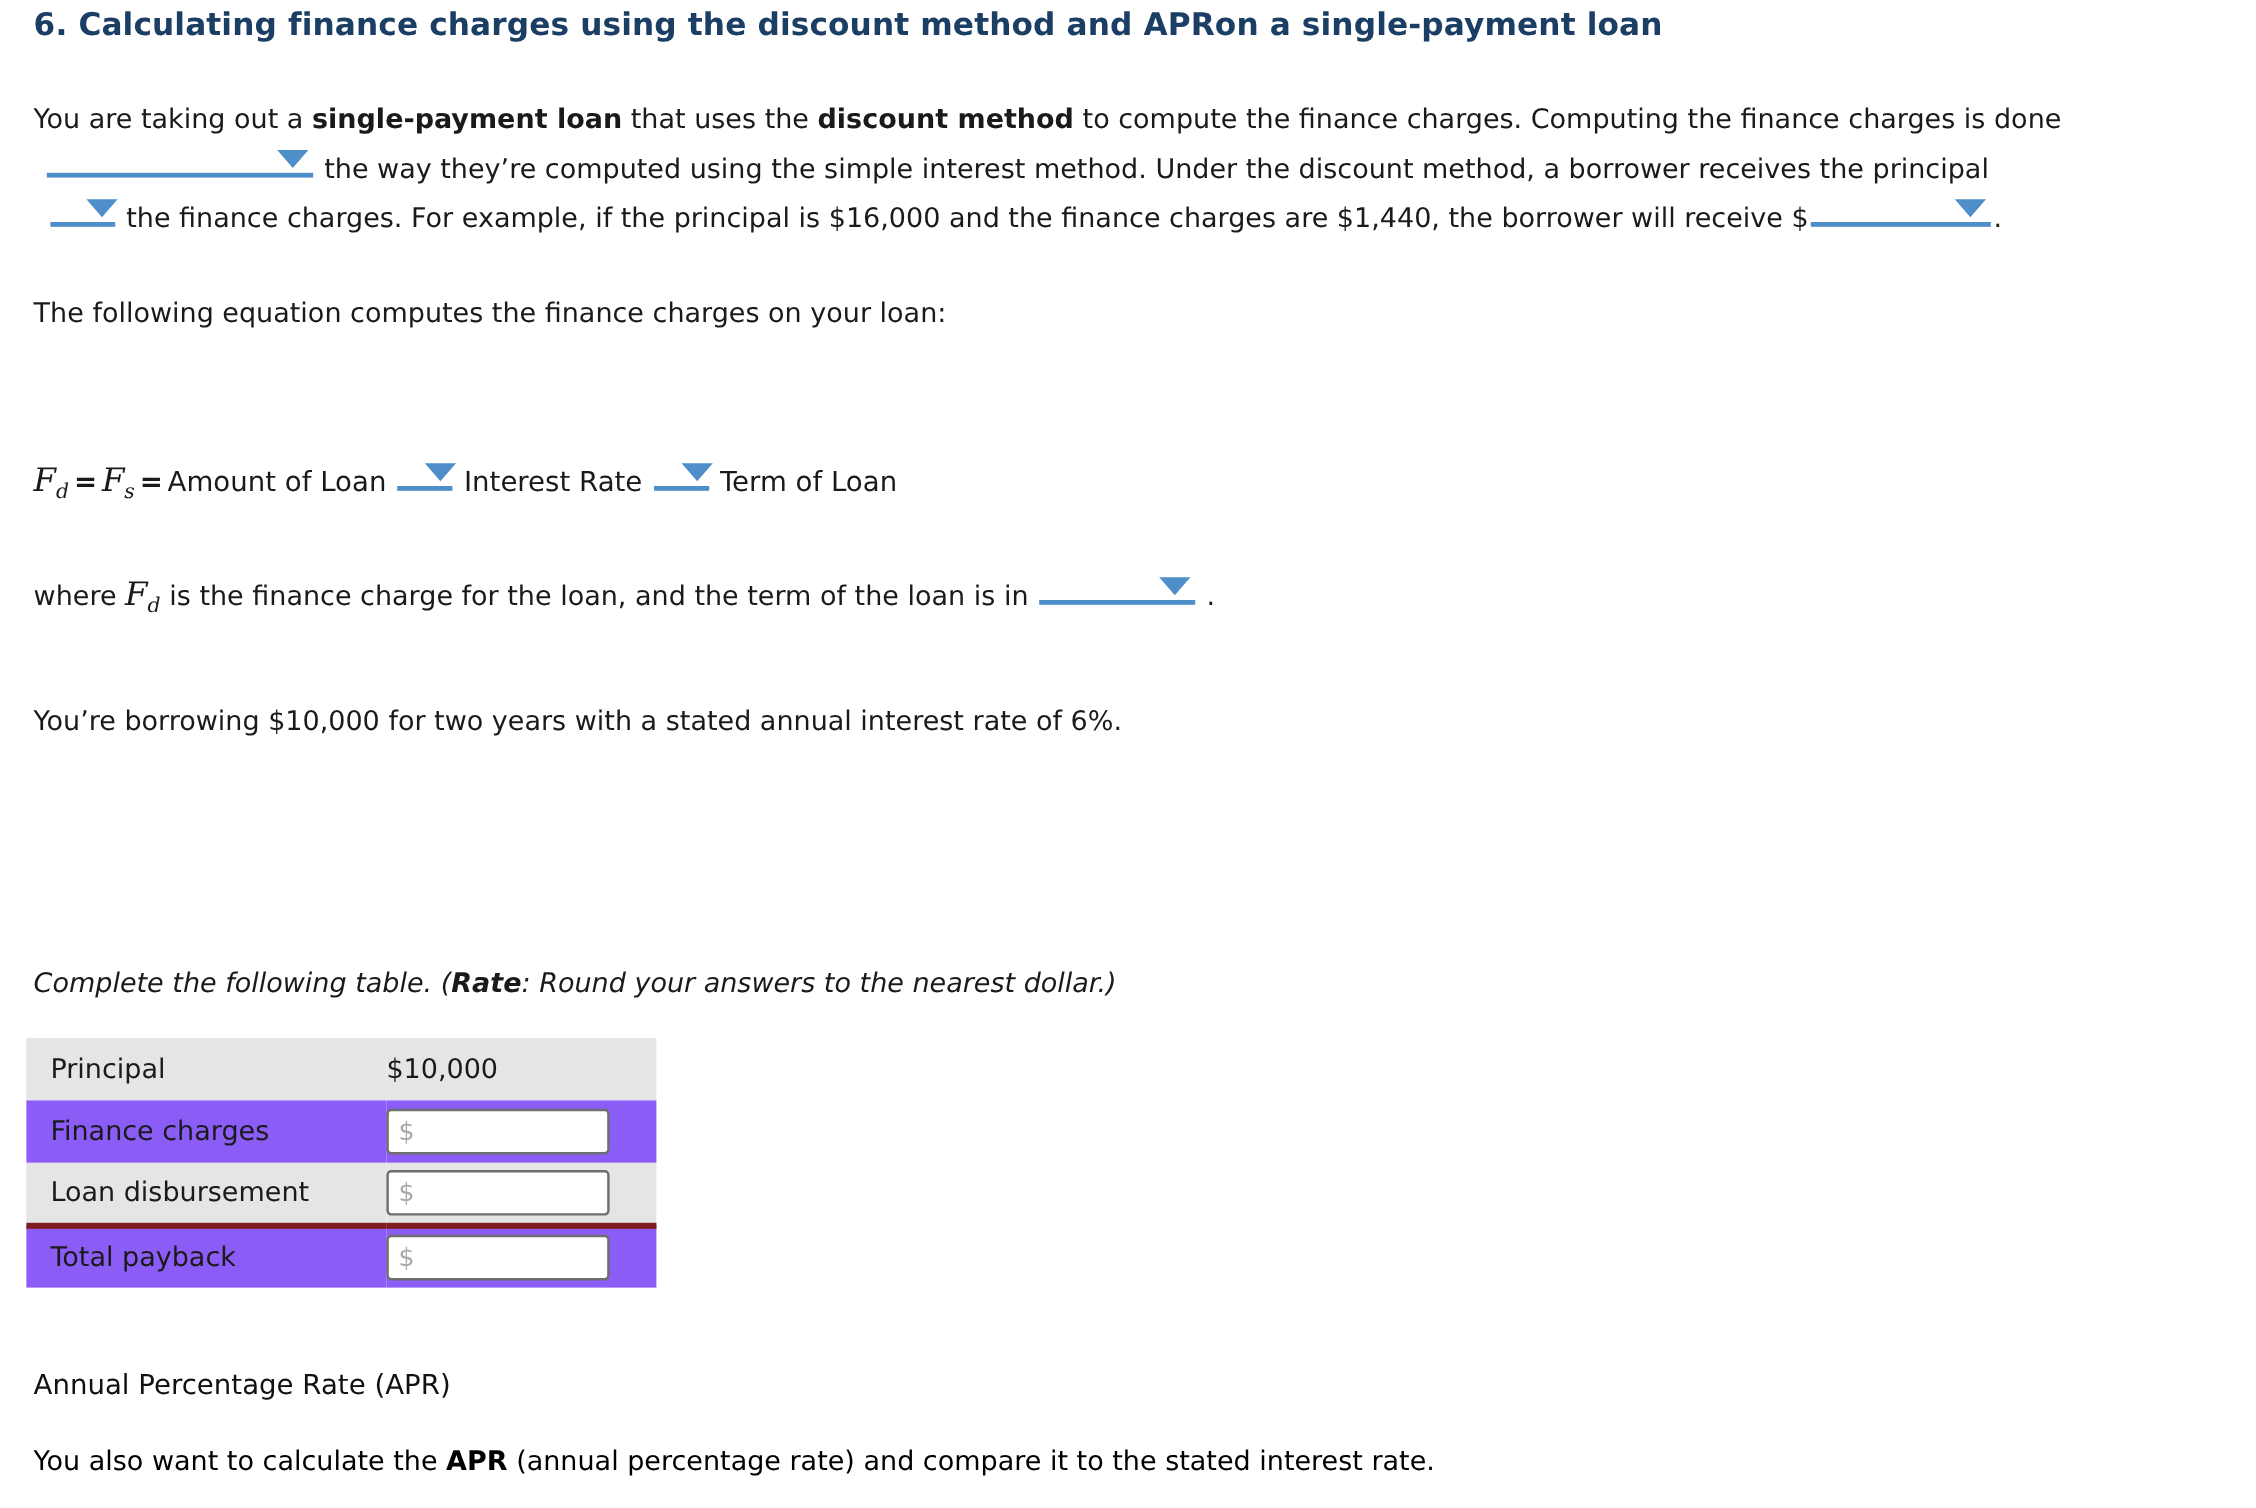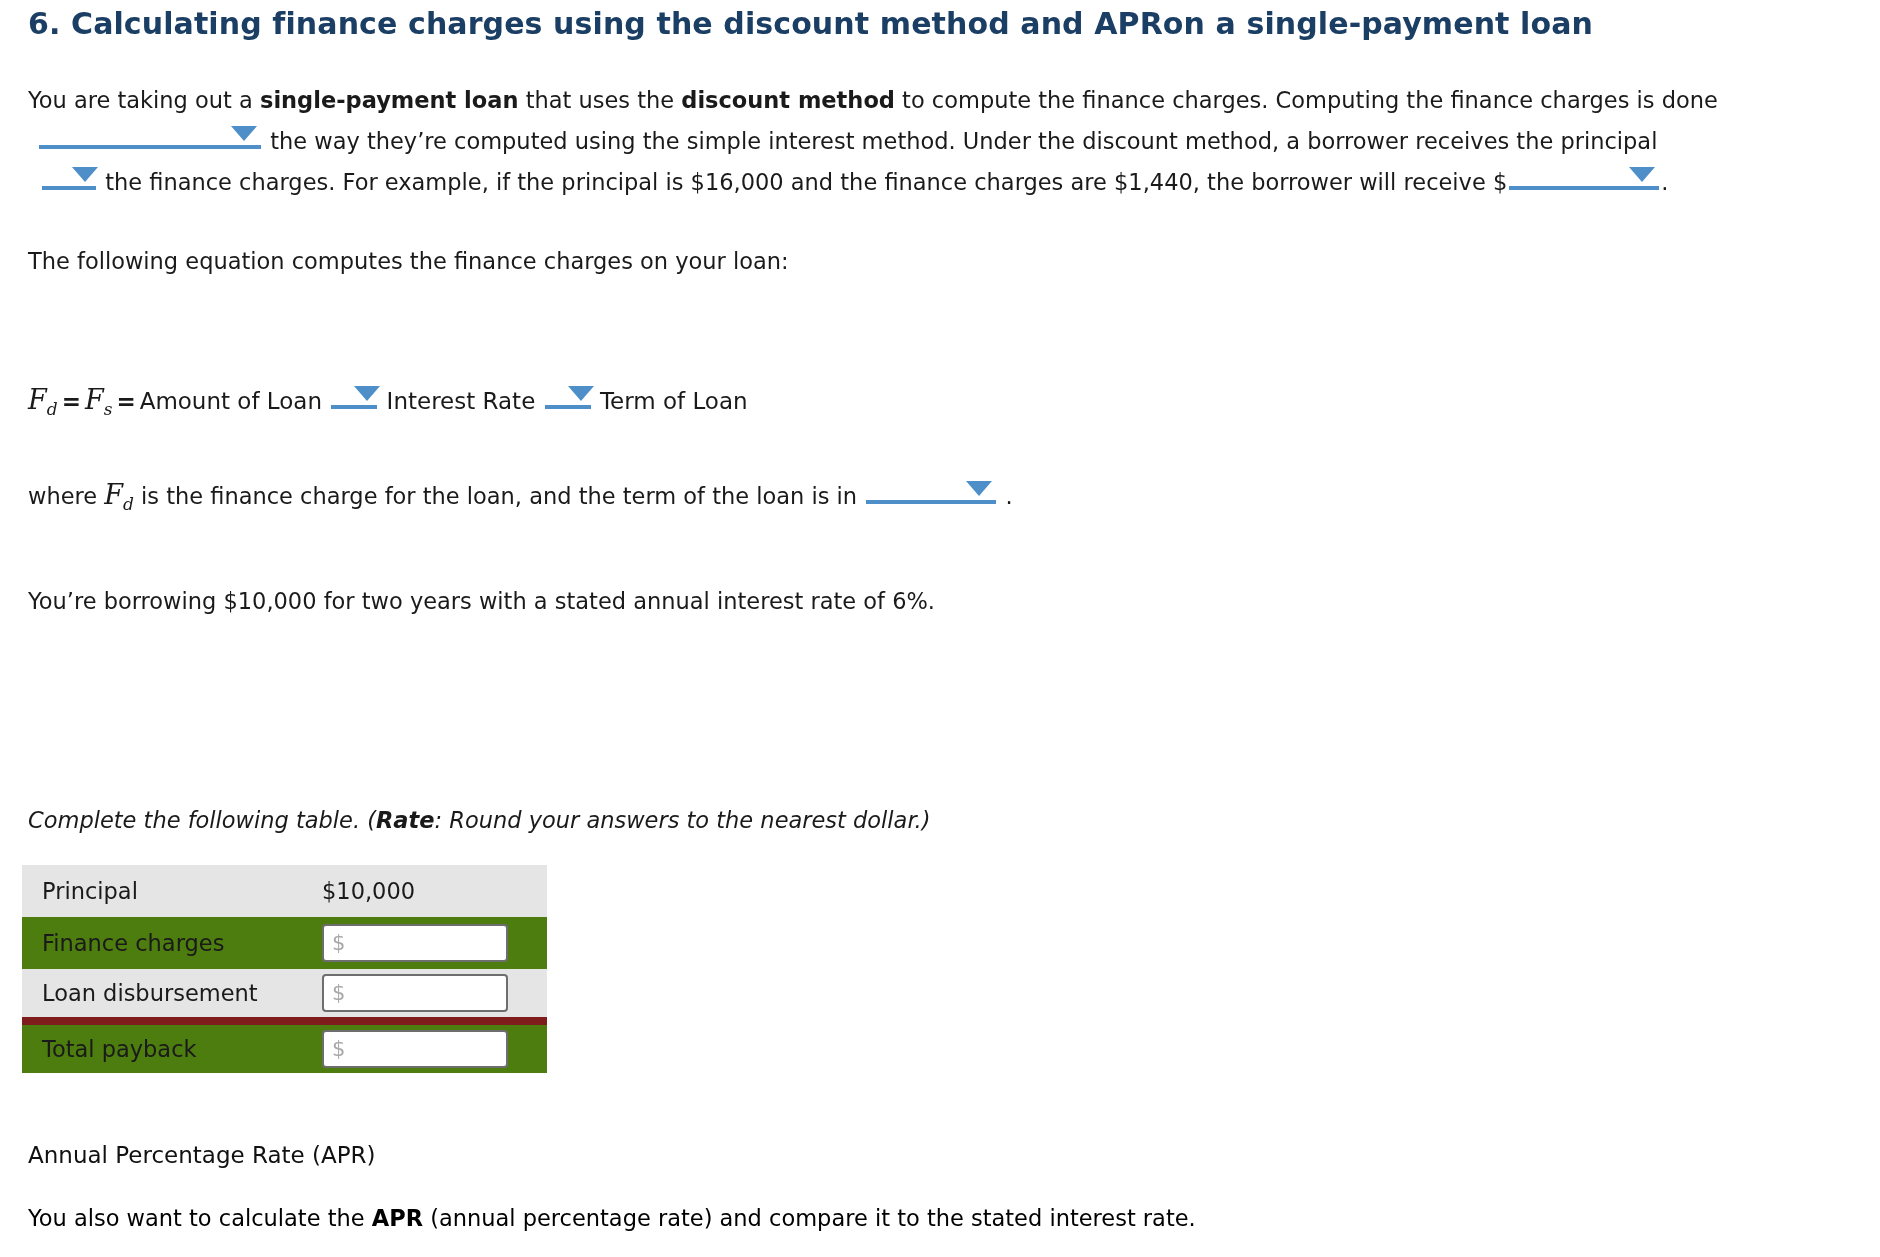--- a/index.html
+++ b/index.html
@@ -22,21 +22,21 @@
     width: 1880px;
     height: 1257px;
     box-sizing: border-box;
   }
 
   
   .q-title {
     position: absolute;
     left: 28px;
     top: 6px;
-    font-size: 30px;
+    font-size: 26px;
     font-weight: bold;
     color: #1b3e64;
     letter-spacing: 0.1px;
     white-space: nowrap;
   }
 
   
   .para {
     position: absolute;
     font-size: 22.5px;
@@ -125,24 +125,24 @@
   }
   .tbl td.lbl {
     padding-left: 20px;
     width: 280px;
     color: #1a1a1a;
   }
   .tbl td.val {
     padding-left: 0px;
     color: #1a1a1a;
   }
-  .row-shade { background: #4d7c0f; }
+  .row-shade { background: #8b5cf6; }
   .row-plain { background: #e5e5e5; }
   .row-sep td {
-    border-top: 8px solid #7f1d1d;
+    border-top: 5px solid #7f1d1d;
   }
   .money-input {
     width: 186px;
     height: 38px;
     box-sizing: border-box;
     border: 2px solid #6e6e6e;
     border-radius: 4px;
     background: #ffffff;
     font-family: "DejaVu Sans", "Liberation Sans", sans-serif;
     font-size: 21px;

